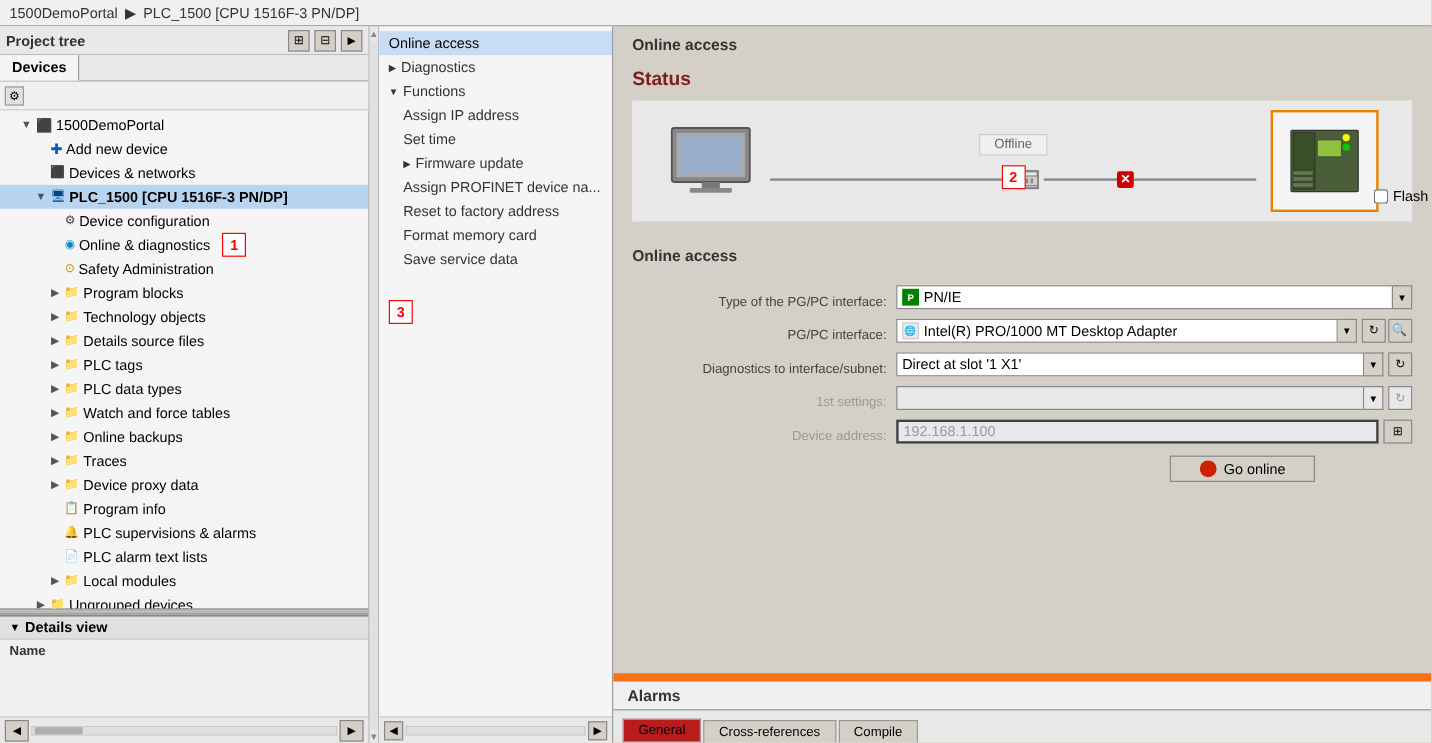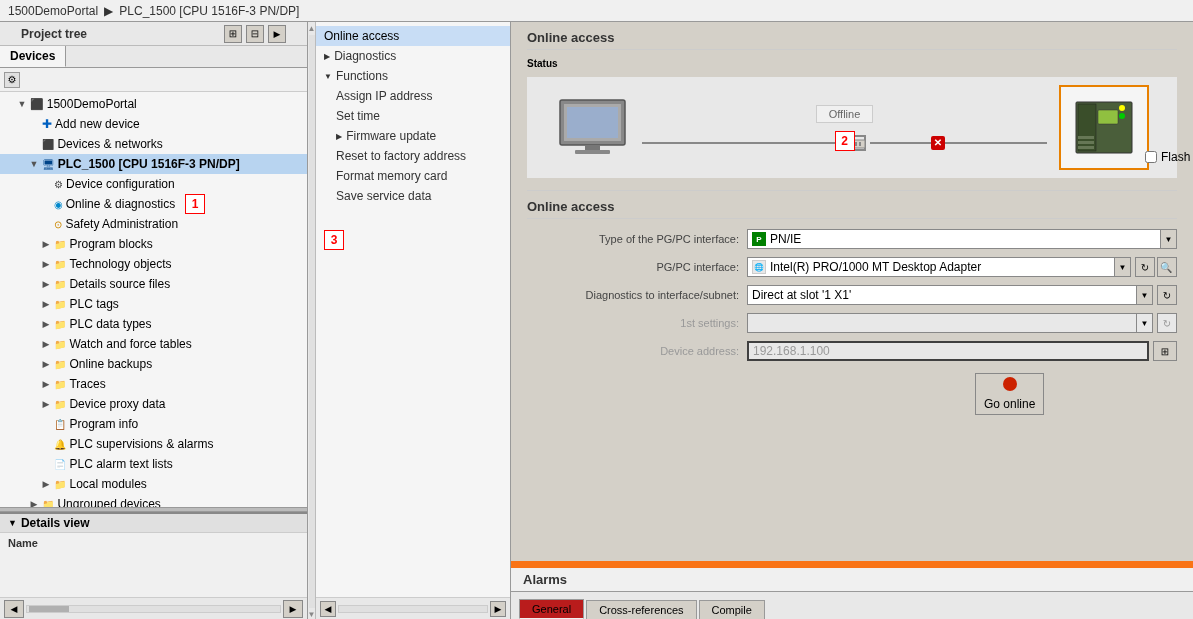--- a/index.html
+++ b/index.html
@@ -30,21 +30,21 @@
       flex-direction: column;
       flex-shrink: 0;
     }
 
     .left-panel-header {
       background: #e8e8e8;
       border-bottom: 1px solid #bbb;
       height: 24px;
       display: flex;
       align-items: center;
-      padding: 0 21px;
+      padding: 0 5px;
       justify-content: space-between;
     }
 
     .left-panel-header .title {
       font-size: 12px;
       font-weight: bold;
       color: #333;
     }
 
     .left-panel-header .header-icons {
@@ -153,29 +153,29 @@
     .section-title {
       font-size: 13px;
       font-weight: bold;
       color: #333;
       margin-bottom: 8px;
       border-bottom: 1px solid #ccc;
       padding-bottom: 4px;
     }
 
     .sub-section-title {
-      font-size: 10px;
+      font-size: 16px;
       font-weight: bold;
-      color: #000000;
+      color: #7f1d1d;
       margin-bottom: 8px;
     }
 
     .form-row {
       display: flex;
-      align-items: center;
+      align-items: flex-end;
       height: 24px;
       margin-bottom: 4px;
     }
 
     .form-label {
       width: 220px;
       text-align: right;
       padding-right: 8px;
       color: #444;
       font-size: 11px;
@@ -246,29 +246,28 @@
       display: flex;
       align-items: center;
       justify-content: center;
       cursor: pointer;
       font-size: 10px;
     }
 
     .go-online-btn {
       background: #d4d0c8;
       border: 1px solid #888;
-      padding: 3px 8px;
+      padding: 3px 24px;
       cursor: pointer;
       display: flex;
       align-items: center;
       gap: 6px;
       font-size: 12px;
       margin-top: 8px;
       margin-left: 228px;
-      flex-direction: column;
     }
 
     
     .bottom-tabs {
       height: 28px;
       background: #e8e8e8;
       border-top: 1px solid #999;
       display: flex;
       align-items: flex-end;
       padding: 0 8px;
@@ -615,20 +614,23 @@
 
         <div class="menu-item sub-item">
           <span>Set time</span>
         </div>
 
         <div class="menu-section sub-item" style="padding-left:20px;">
           <span class="tri">▶</span>
           <span>Firmware update</span>
         </div>
 
+        <div class="menu-item sub-item">
+          <span>Assign PROFINET device na...</span>
+        </div>
 
         <div class="menu-item sub-item">
           <span>Reset to factory address</span>
         </div>
 
         <div class="menu-item sub-item">
           <span>Format memory card</span>
         </div>
 
         <div class="menu-item sub-item">

